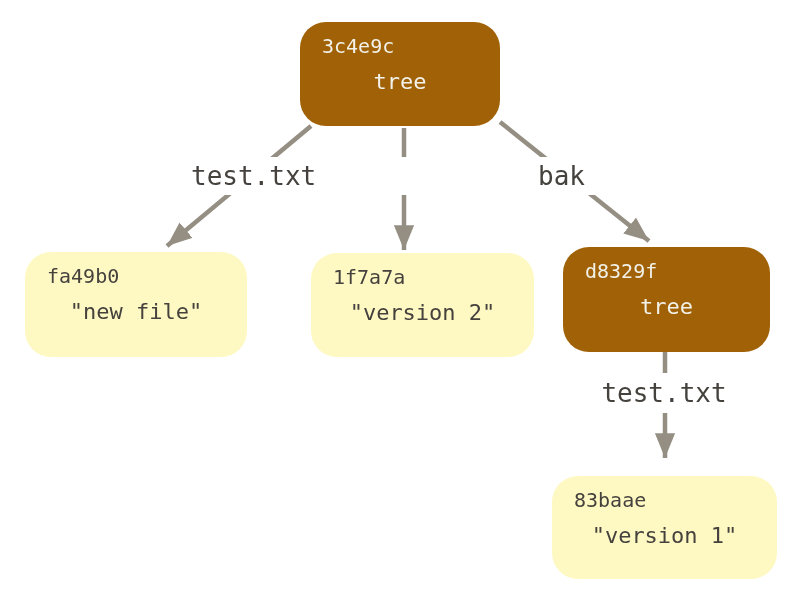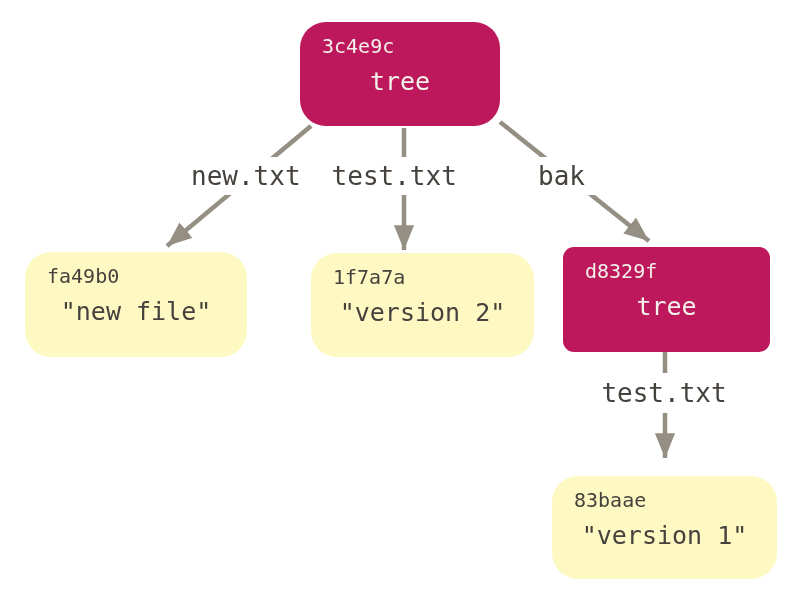--- a/index.html
+++ b/index.html
@@ -12,50 +12,50 @@
   }
   .edges{position:absolute;left:0;top:0;z-index:1;}
   .edge{stroke:#948E83;stroke-width:4.5;fill:none;}
 
   .node{
     position:absolute;z-index:2;
     box-sizing:border-box;
     border-radius:26px;
     padding-top:11px;
   }
-  .node-tree{background:#be185d;color:#F2F1EA;}
+  .node-tree{background:#a16207;color:#F2F1EA;}
   .node-blob{background:#fef9c3;color:#45413D;}
   .node .hash{
     font-size:20px;line-height:26px;
     padding-left:22px;
     text-align:left;
   }
   .node .biglabel{
-    font-size:25px;line-height:34px;
+    font-size:22px;line-height:34px;
     margin-top:6px;
     text-align:center;
   }
 
   .flabel{
     position:absolute;z-index:3;
     background:#FFFFFF;color:#45413D;
     font-size:26px;
     display:flex;align-items:center;
     box-sizing:border-box;
     white-space:pre;
   }
   .flabel-files{left:187px;top:157px;width:321px;height:38px;padding-left:4px;column-gap:31px;}
   .flabel-bak{left:520px;top:157px;width:83px;height:38px;justify-content:center;}
   .flabel-test{left:553px;top:373px;width:222px;height:40px;justify-content:center;}
 
   
   .n-root {left:300px;top:22px;width:200px;height:104px;}
   .n-fa49b0{left:25px;top:252px;width:222px;height:105px;}
   .n-1f7a7a{left:295px;top:253px;width:223px;height:104px;margin-left:16px;}
-  .n-d8329f{left:563px;top:247px;width:207px;height:105px;border-radius:11px;}
+  .n-d8329f{left:563px;top:247px;width:207px;height:105px;}
   .n-83baae{left:552px;top:476px;width:225px;height:103px;}
 </style>
 </head>
 <body>
 
 <div class="stage">
 
   <svg class="edges" width="800" height="593" viewBox="0 0 800 593">
     <defs>
       <marker id="ah" markerWidth="5.5" markerHeight="4.5" refX="5.5" refY="2.25" orient="auto" markerUnits="strokeWidth">
@@ -67,21 +67,20 @@
     <line class="edge" x1="500" y1="122" x2="649" y2="241" marker-end="url(#ah)" stroke="#948E83"></line>
     <line class="edge" x1="665" y1="350" x2="665" y2="458" marker-end="url(#ah)" stroke="#948E83"></line>
   </svg>
 
   <div class="node node-tree n-root">
     <div class="hash">3c4e9c</div>
     <div class="biglabel">tree</div>
   </div>
 
   <div class="flabel flabel-files">
-    <span>new.txt</span>
     <span>test.txt</span>
   </div>
 
   <div class="flabel flabel-bak">
     <span>bak</span>
   </div>
 
   <div class="node node-blob n-fa49b0">
     <div class="hash">fa49b0</div>
     <div class="biglabel">"new file"</div>

